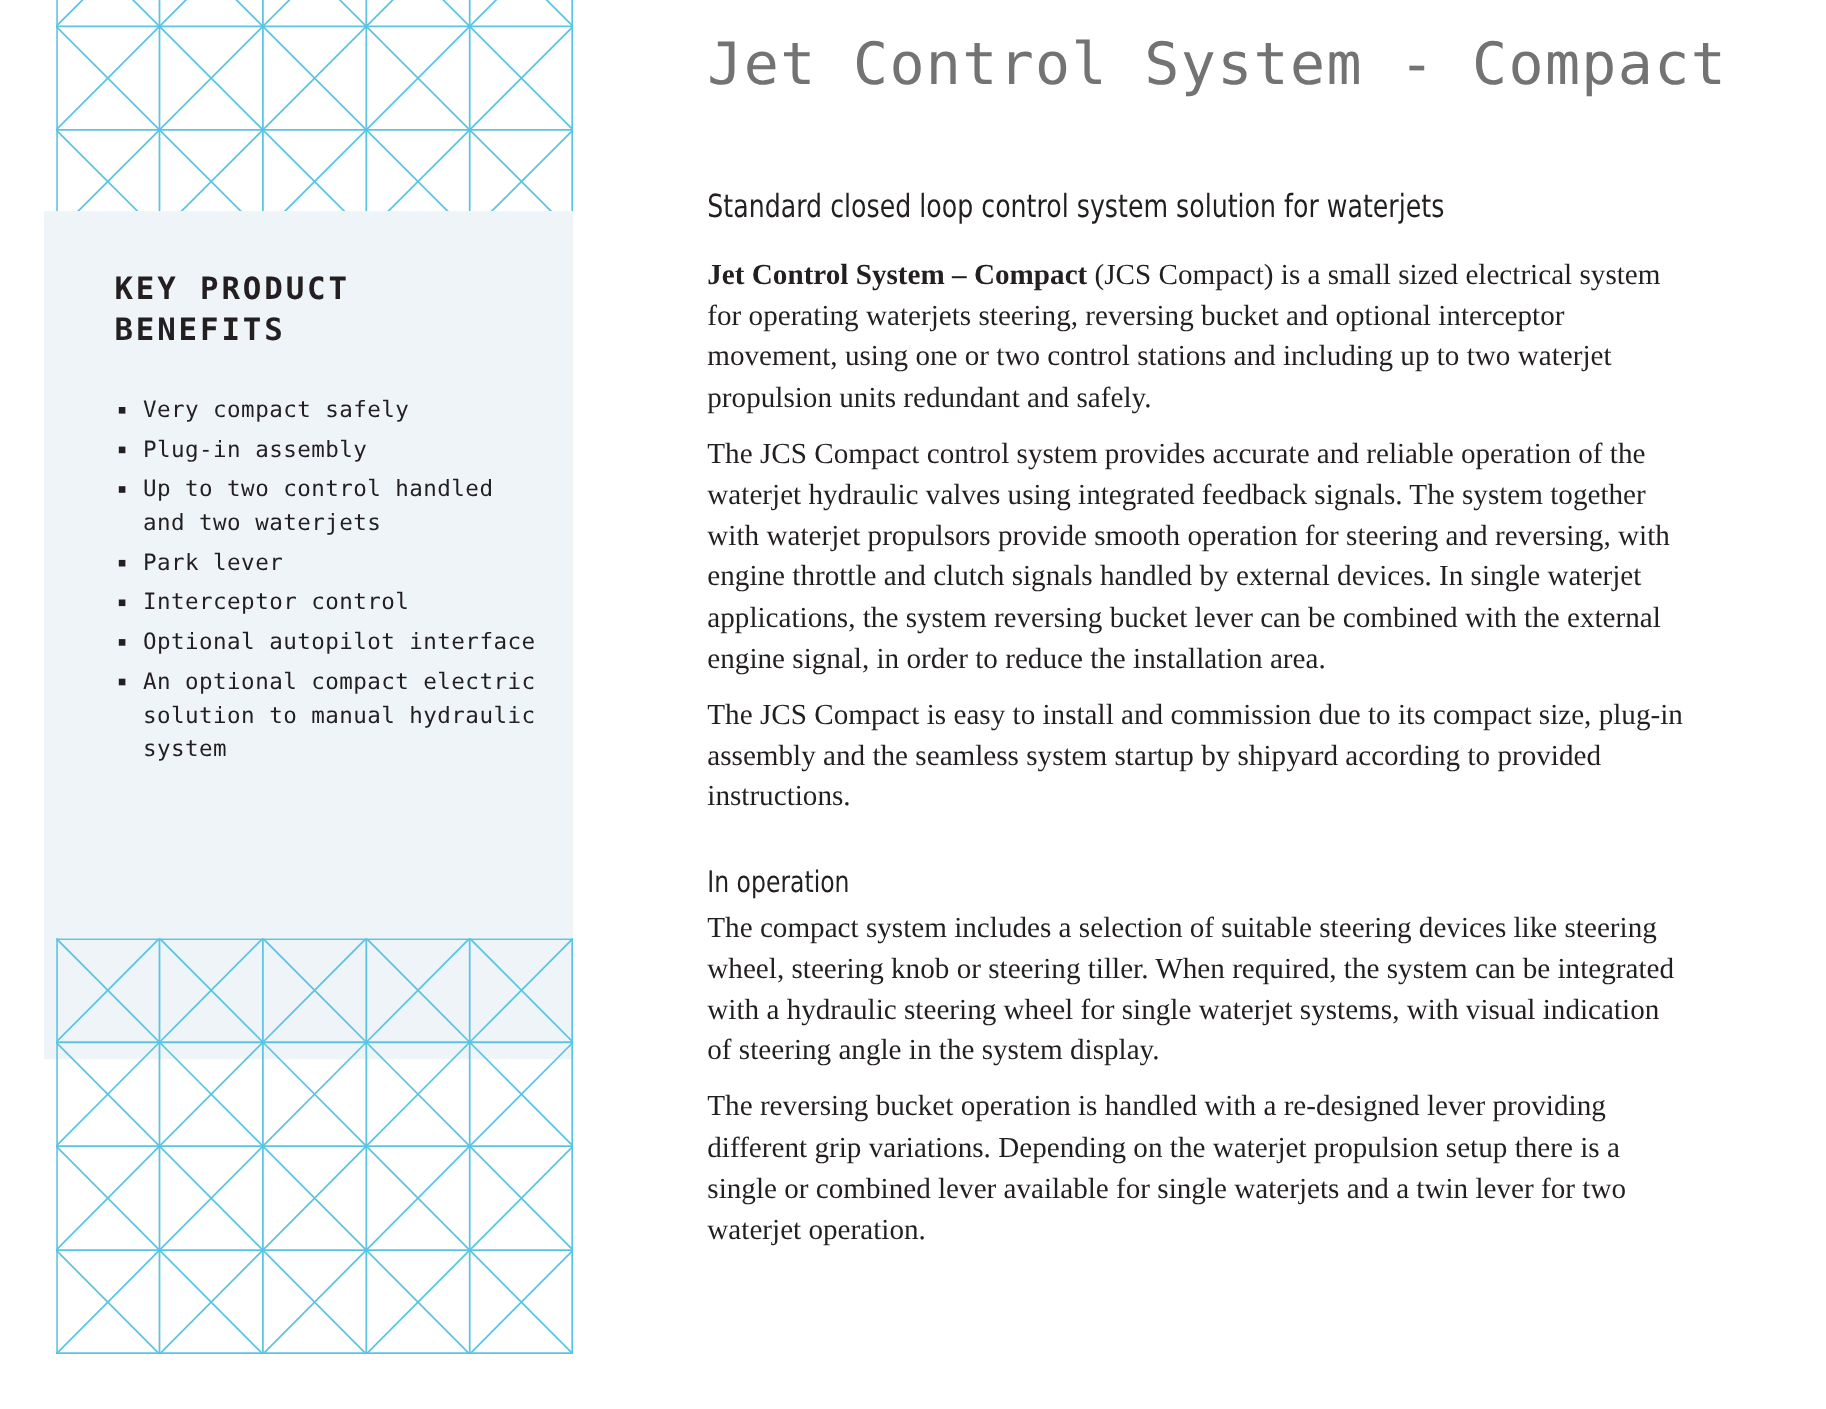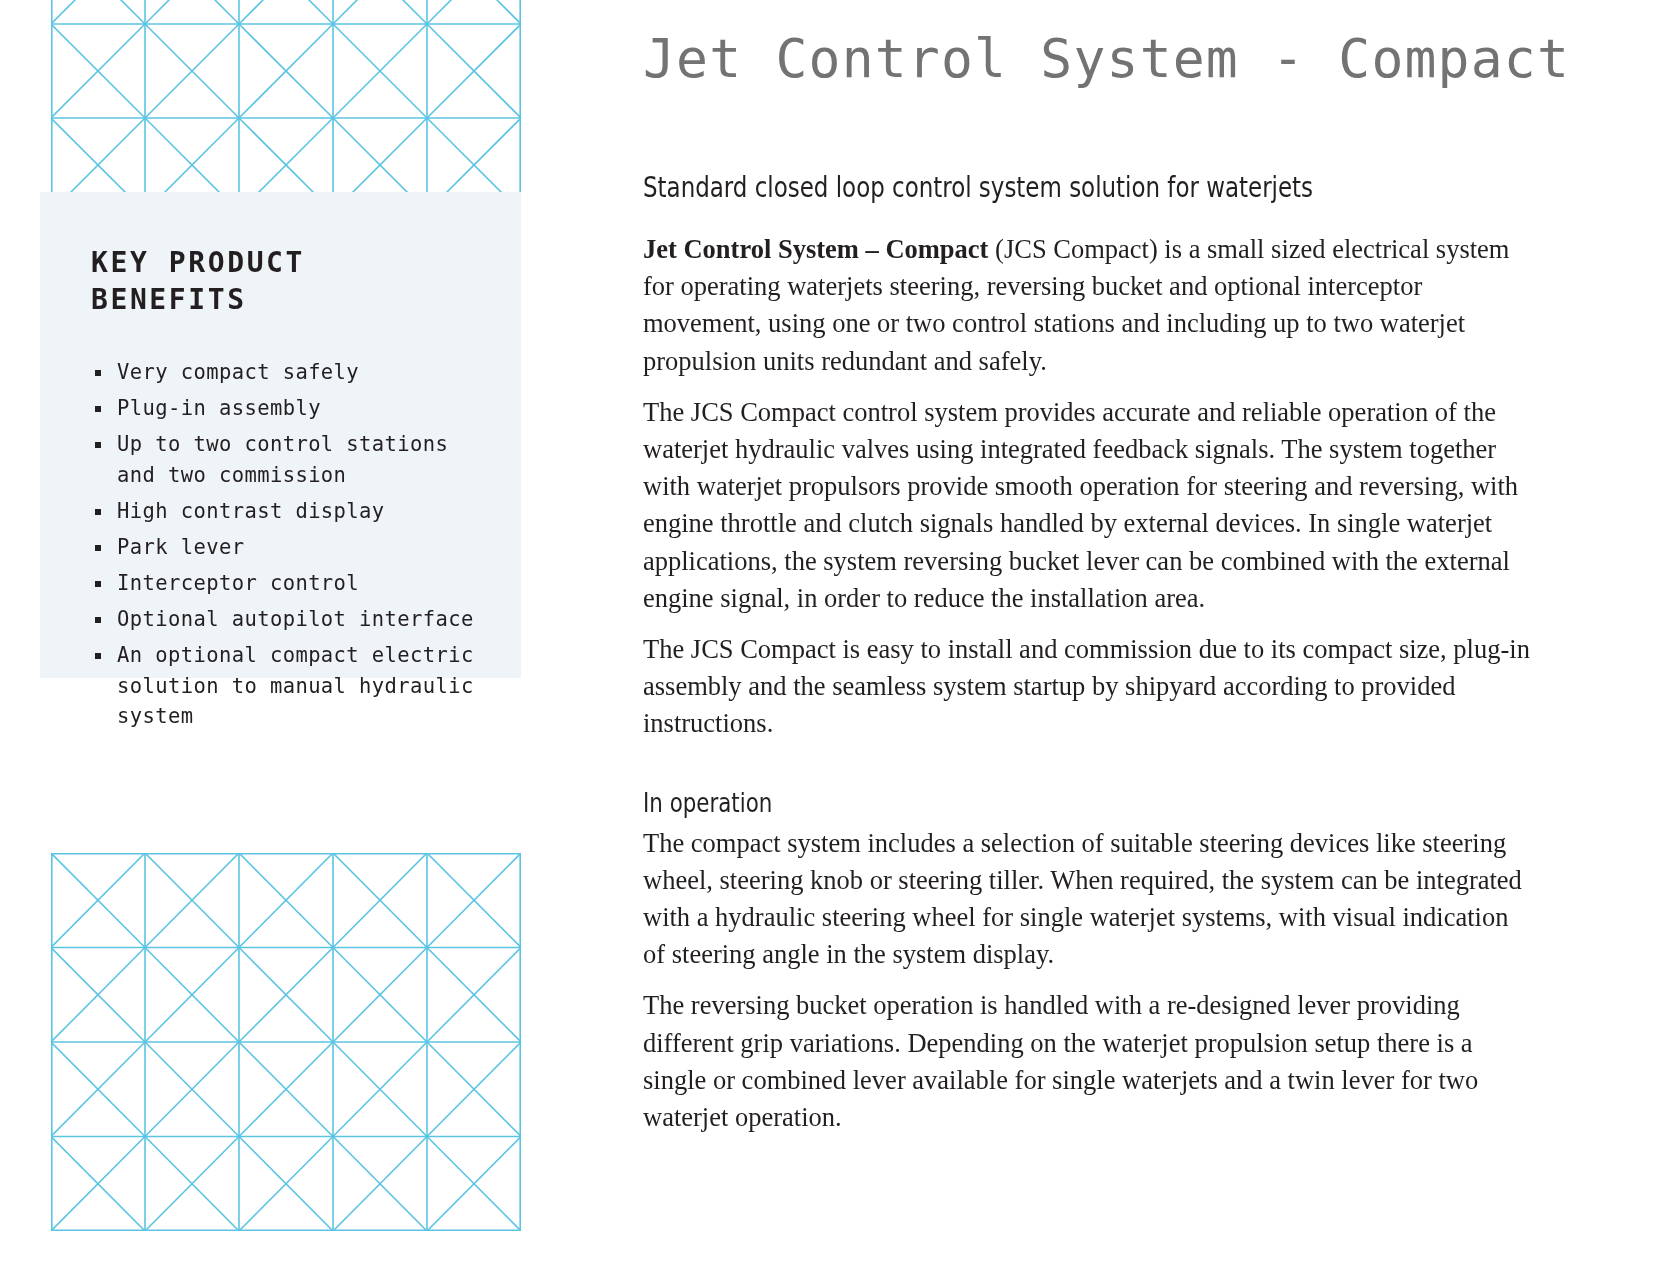--- a/index.html
+++ b/index.html
@@ -44,23 +44,23 @@
     top: 853px;
     width: 470px;
     height: 378px;
   }
 
   .benefits-panel {
     position: absolute;
     left: 40px;
     top: 192px;
     width: 481px;
-    height: 486px;
+    height: 771px;
     background: #eef4f8;
-    padding: 52px 34px 0 51px;
+    padding: 52px 34px 0 64px;
   }
 
   .benefits-title {
     font-family: "DejaVu Sans Mono", "Liberation Mono", monospace;
     font-size: 28px;
     line-height: 37px;
     letter-spacing: 2.6px;
     font-weight: 700;
     color: #231f20;
     white-space: pre-line;
@@ -209,22 +209,21 @@
       </g>
     </svg>
   </div>
 
   <div class="benefits-panel">
     <div class="benefits-title">KEY PRODUCT
 BENEFITS</div>
     <ul class="benefits-list">
       <li><span class="sq-bullet"></span><span>Very compact safely</span></li>
       <li><span class="sq-bullet"></span><span>Plug-in assembly</span></li>
-      <li><span class="sq-bullet"></span><span>Up to two control stations and two commission</span></li>
-      <li><span class="sq-bullet"></span><span>High contrast display</span></li>
+      <li><span class="sq-bullet"></span><span>Up to two control handled and two waterjets</span></li>
       <li><span class="sq-bullet"></span><span>Park lever</span></li>
       <li><span class="sq-bullet"></span><span>Interceptor control</span></li>
       <li><span class="sq-bullet"></span><span>Optional autopilot interface</span></li>
       <li><span class="sq-bullet"></span><span>An optional compact electric solution to manual hydraulic system</span></li>
     </ul>
   </div>
 
   <div class="grid-pattern grid-bottom">
     <svg width="470" height="378" viewBox="0 0 470 378" xmlns="http://www.w3.org/2000/svg">
       <g stroke="#5bc4e3" stroke-width="1.6" fill="none">

